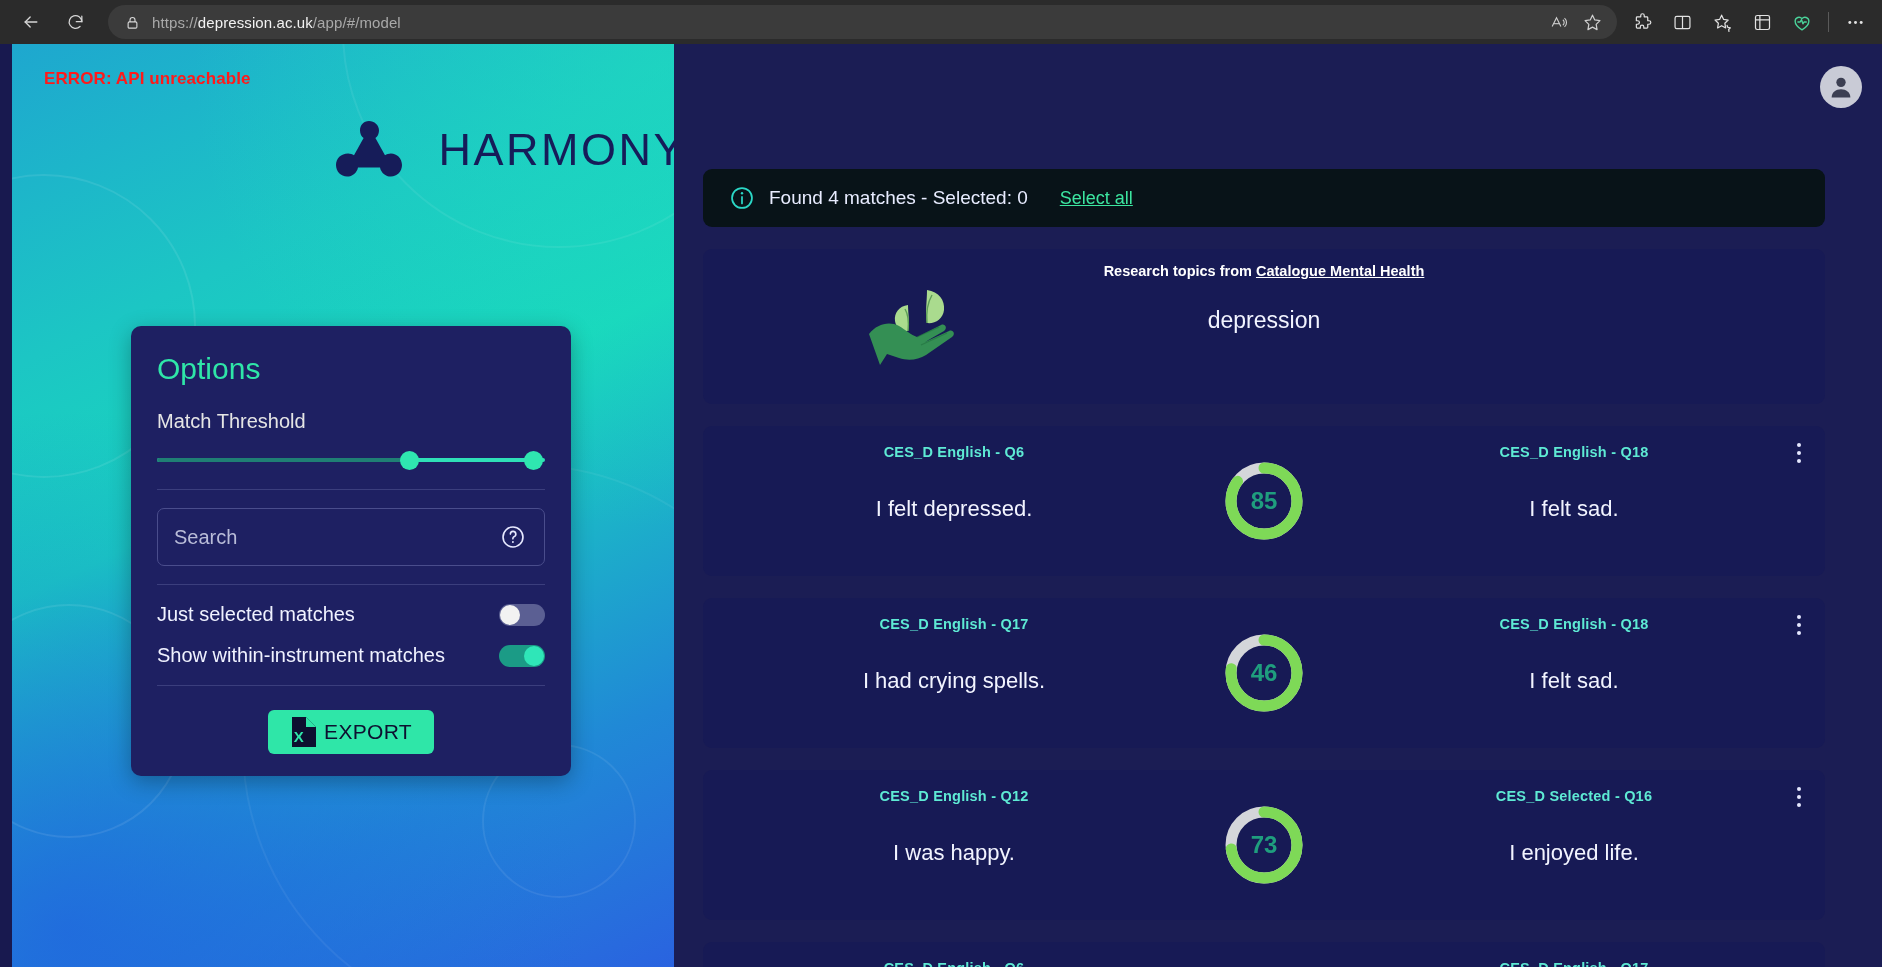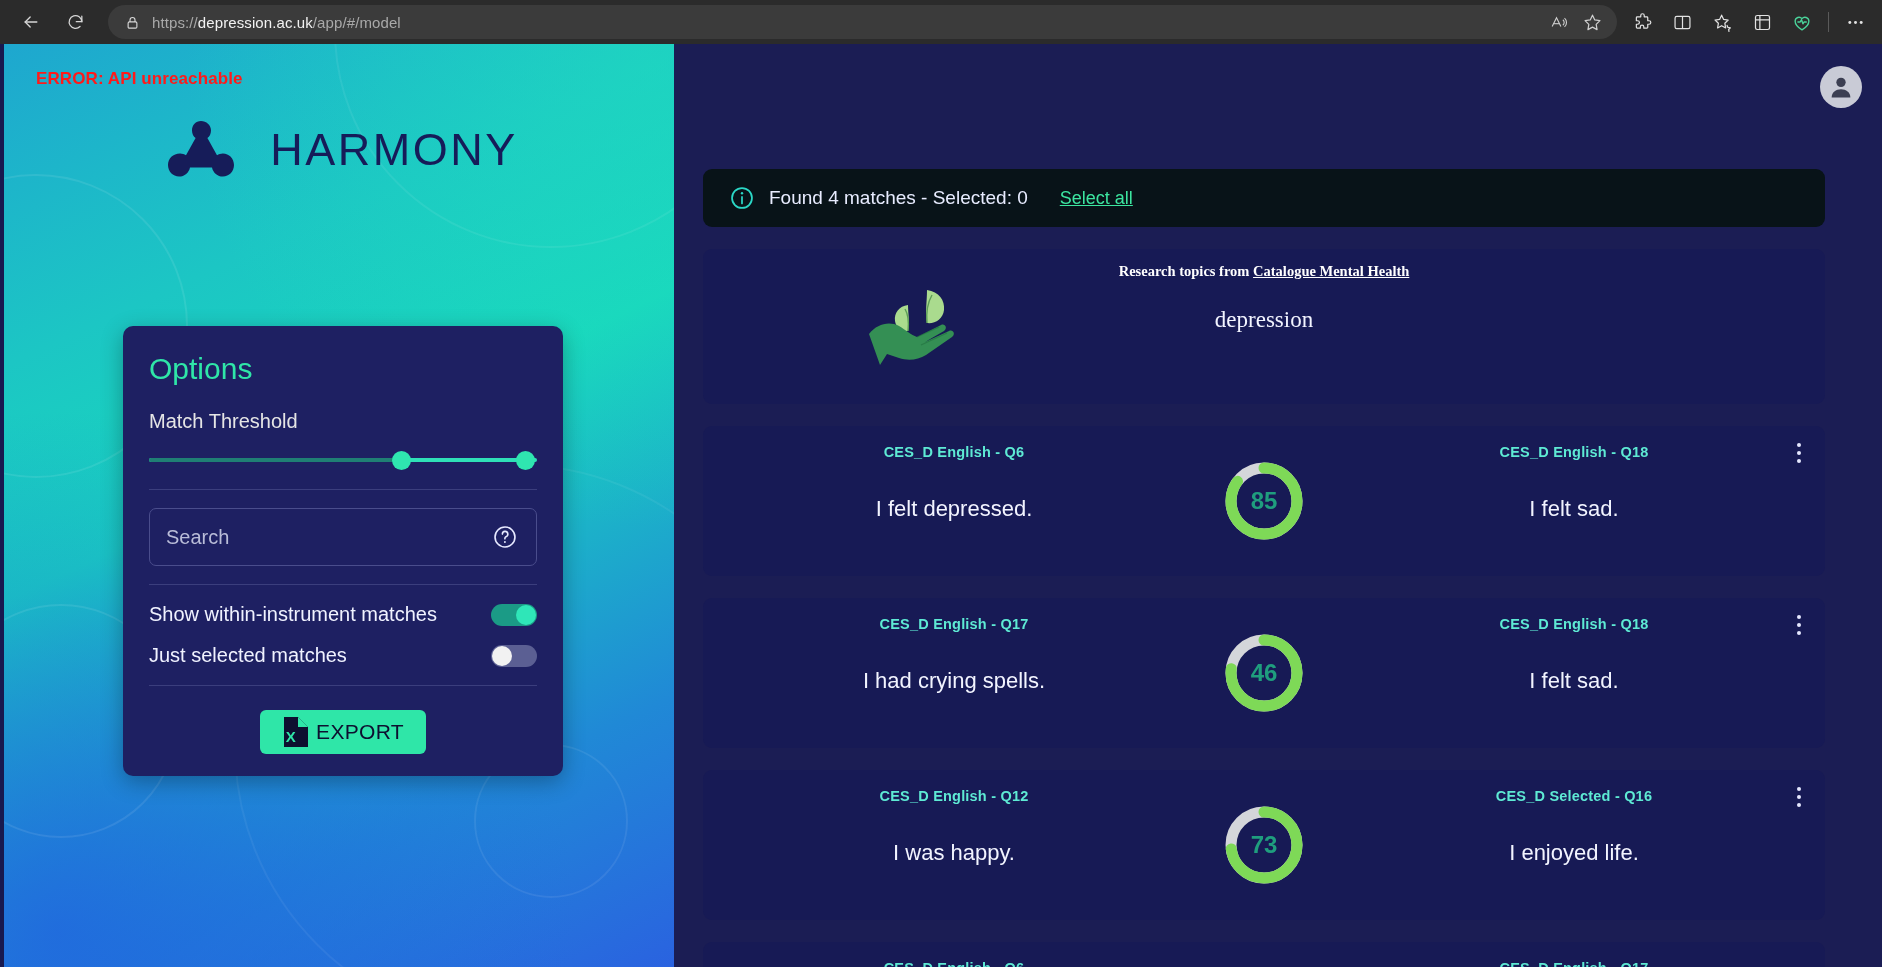--- a/index.html
+++ b/index.html
@@ -36,41 +36,41 @@
   .omni-icon{width:30px;height:30px;display:flex;align-items:center;justify-content:center;color:#cfcfcf;border-radius:6px;}
   .tool-icons{display:flex;align-items:center;gap:2px;margin-left:6px;margin-right:8px;flex:0 0 auto;}
   .tool-icon{width:38px;height:34px;display:flex;align-items:center;justify-content:center;color:#e2e2e2;border-radius:6px;}
   .sep{width:1px;height:20px;background:#5a5a5a;margin:0 5px;}
 
   
   .page{position:absolute;left:0;top:44px;width:1882px;height:923px;overflow:hidden;background:#18194f;}
 
   
   .left{
-    position:absolute;left:4px;top:0;width:674px;height:923px;
+    position:absolute;left:12px;top:0;width:674px;height:923px;
     background:
       radial-gradient(circle at 96% 2%, rgba(32,222,191,.55) 0%, rgba(32,222,191,0) 42%),
       radial-gradient(circle at 8% 96%, rgba(33,96,224,.75) 0%, rgba(33,96,224,0) 48%),
       linear-gradient(155deg,#1ea7cf 0%,#1cc6c4 26%,#18d7bd 45%,#2089d6 78%,#2a62e0 100%);
     overflow:hidden;
   }
   .blob{position:absolute;border-radius:50%;border:2px solid rgba(255,255,255,.09);}
   .b1{width:300px;height:300px;left:-120px;top:130px;}
   .b2{width:230px;height:230px;left:-60px;top:560px;}
   .b3{width:430px;height:430px;left:330px;top:-230px;border-color:rgba(255,255,255,.07);}
   .b4{width:560px;height:560px;left:230px;top:420px;border-color:rgba(255,255,255,.06);}
   .b5{width:150px;height:150px;left:470px;top:700px;border-color:rgba(255,255,255,.08);}
 
   .err{
     position:absolute;left:32px;top:25px;font-size:17px;font-weight:bold;color:#ff1a1a;
     letter-spacing:.1px;
   }
   .logo-row{
     position:absolute;left:0;top:62px;width:674px;height:88px;
-    display:flex;align-items:center;justify-content:center;gap:32px;
+    display:flex;align-items:center;justify-content:flex-end;gap:32px;
   }
   .logo-word{font-size:45px;letter-spacing:2.5px;color:#161c59;font-weight:400;}
 
   
   .options{
     position:absolute;left:119px;top:282px;width:440px;
     background:#1e2062;border-radius:10px;
     padding:26px 26px 22px 26px;box-sizing:border-box;
     box-shadow:0 6px 22px rgba(0,0,0,.30);
   }
@@ -116,21 +116,21 @@
   .banner{
     background:#081318;border-radius:9px;height:58px;
     display:flex;align-items:center;padding:0 26px;box-sizing:border-box;gap:14px;
     margin-bottom:22px;
   }
   .info-icon{width:26px;height:26px;color:#2bd7c6;flex:0 0 auto;}
   .banner-text{color:#e8ecff;font-size:19px;}
   .select-all{color:#3ce6a0;font-size:18px;text-decoration:underline;margin-left:18px;cursor:pointer;}
 
   .topics-card{
-    background:#171a55;border-radius:9px;height:155px;position:relative;margin-bottom:22px;font-family:Liberation Serif, serif;
+    background:#171a55;border-radius:9px;height:155px;position:relative;margin-bottom:22px;
   }
   .plant{position:absolute;left:160px;top:27px;width:116px;height:100px;}
   .topics-head{
     position:absolute;left:0;right:0;top:14px;text-align:center;
     color:#ffffff;font-size:14.5px;font-weight:bold;
   }
   .topics-head a{color:#ffffff;text-decoration:underline;}
   .topic-name{
     position:absolute;left:0;right:0;top:58px;text-align:center;color:#f2f4ff;font-size:23px;
   }
@@ -287,29 +287,29 @@
               <circle cx="12" cy="12" r="9.2"></circle>
               <path d="M9.6 9.3a2.5 2.5 0 1 1 3.3 2.4c-.7.3-1 .9-1 1.6v.4" stroke-linecap="round"></path>
               <circle cx="11.9" cy="16.6" r=".9" fill="currentColor" stroke="none"></circle>
             </svg>
         </span>
       </div>
 
       <div class="divider"></div>
 
       <div class="toggle-row">
+        <span class="toggle-label">Just selected matches</span>
+        <span class="switch off">
+            <i class="knob"></i>
+          </span>
+      </div>
+
+      <div class="toggle-row">
         <span class="toggle-label">Show within-instrument matches</span>
         <span class="switch on">
-            <i class="knob"></i>
-          </span>
-      </div>
-
-      <div class="toggle-row">
-        <span class="toggle-label">Just selected matches</span>
-        <span class="switch off">
             <i class="knob"></i>
           </span>
       </div>
 
       <div class="divider"></div>
 
       <div class="export-wrap">
         <button class="export-btn">
           <span class="xls">
             <svg width="26" height="30" viewBox="0 0 26 30" fill="#0d1030">

